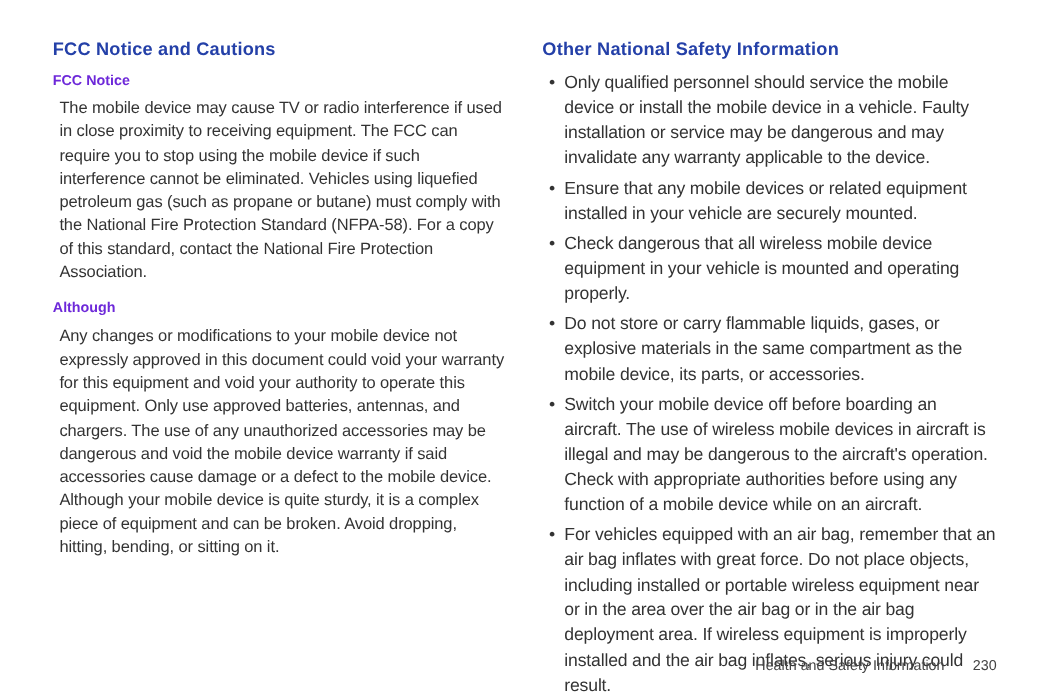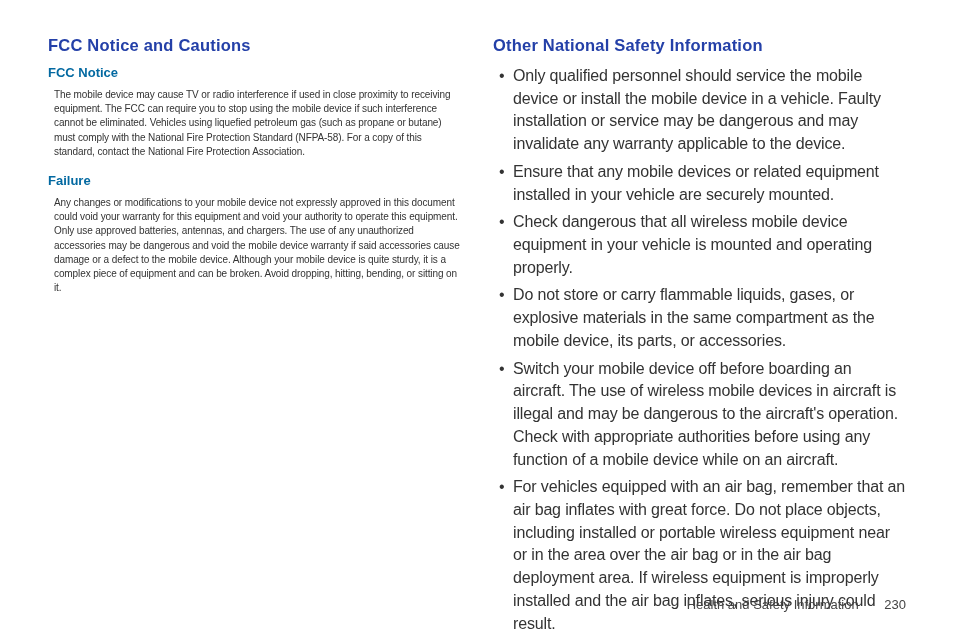--- a/index.html
+++ b/index.html
@@ -26,27 +26,27 @@
       min-width: 0;
     }
     .section-heading {
       color: #2440a8;
       font-weight: bold;
       font-size: 16.5px;
       margin-bottom: 10px;
       letter-spacing: 0.2px;
     }
     .sub-heading {
-      color: #0369a1;
+      color: #6d28d9;
       font-weight: bold;
       font-size: 13px;
       margin-bottom: 8px;
     }
     .body-text {
-      font-size: 10px;
+      font-size: 15px;
       line-height: 1.42;
       color: #333;
       margin-bottom: 14px;
       font-stretch: condensed;
       letter-spacing: -0.1px;
       padding-left: 6px;
     }
     .bullets {
       list-style: none;
       padding-left: 6px;
@@ -79,21 +79,21 @@
     }
   </style>
 </head>
 <body>
 
 <div class="columns">
   <div class="col">
     <h2 class="section-heading">FCC Notice and Cautions</h2>
     <h3 class="sub-heading">FCC Notice</h3>
     <p class="body-text">The mobile device may cause TV or radio interference if used in close proximity to receiving equipment. The FCC can require you to stop using the mobile device if such interference cannot be eliminated. Vehicles using liquefied petroleum gas (such as propane or butane) must comply with the National Fire Protection Standard (NFPA-58). For a copy of this standard, contact the National Fire Protection Association.</p>
-    <h3 class="sub-heading">Failure</h3>
+    <h3 class="sub-heading">Although</h3>
     <p class="body-text">Any changes or modifications to your mobile device not expressly approved in this document could void your warranty for this equipment and void your authority to operate this equipment. Only use approved batteries, antennas, and chargers. The use of any unauthorized accessories may be dangerous and void the mobile device warranty if said accessories cause damage or a defect to the mobile device. Although your mobile device is quite sturdy, it is a complex piece of equipment and can be broken. Avoid dropping, hitting, bending, or sitting on it.</p>
   </div>
   <div class="col">
     <h2 class="section-heading">Other National Safety Information</h2>
     <ul class="bullets">
       <li>Only qualified personnel should service the mobile device or install the mobile device in a vehicle. Faulty installation or service may be dangerous and may invalidate any warranty applicable to the device.</li>
       <li>Ensure that any mobile devices or related equipment installed in your vehicle are securely mounted.</li>
       <li>Check dangerous that all wireless mobile device equipment in your vehicle is mounted and operating properly.</li>
       <li>Do not store or carry flammable liquids, gases, or explosive materials in the same compartment as the mobile device, its parts, or accessories.</li>
       <li>Switch your mobile device off before boarding an aircraft. The use of wireless mobile devices in aircraft is illegal and may be dangerous to the aircraft's operation. Check with appropriate authorities before using any function of a mobile device while on an aircraft.</li>

